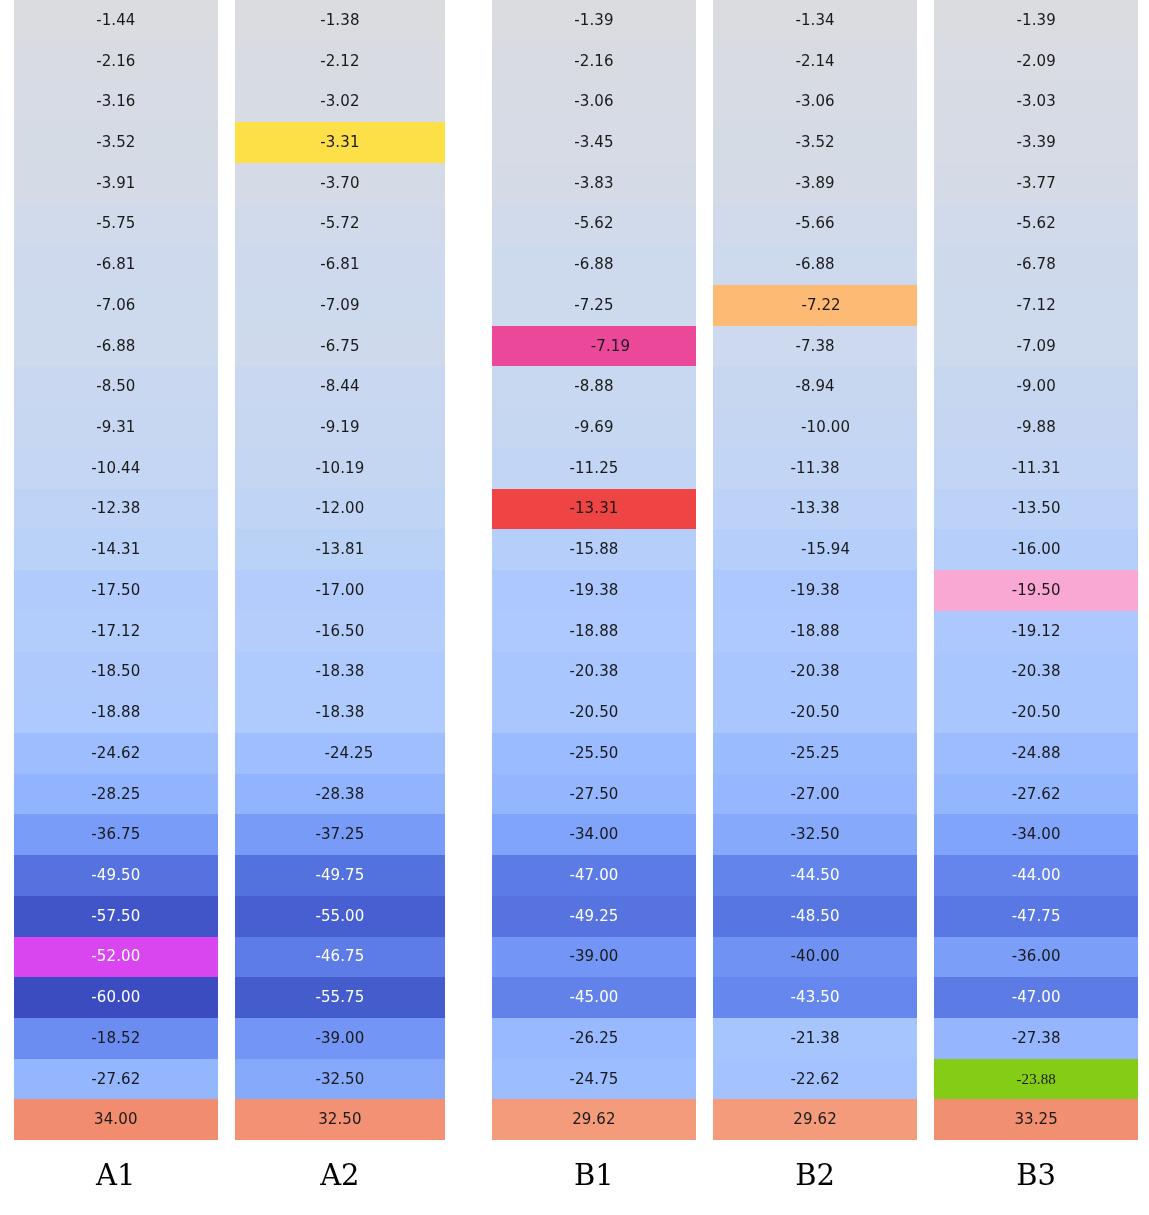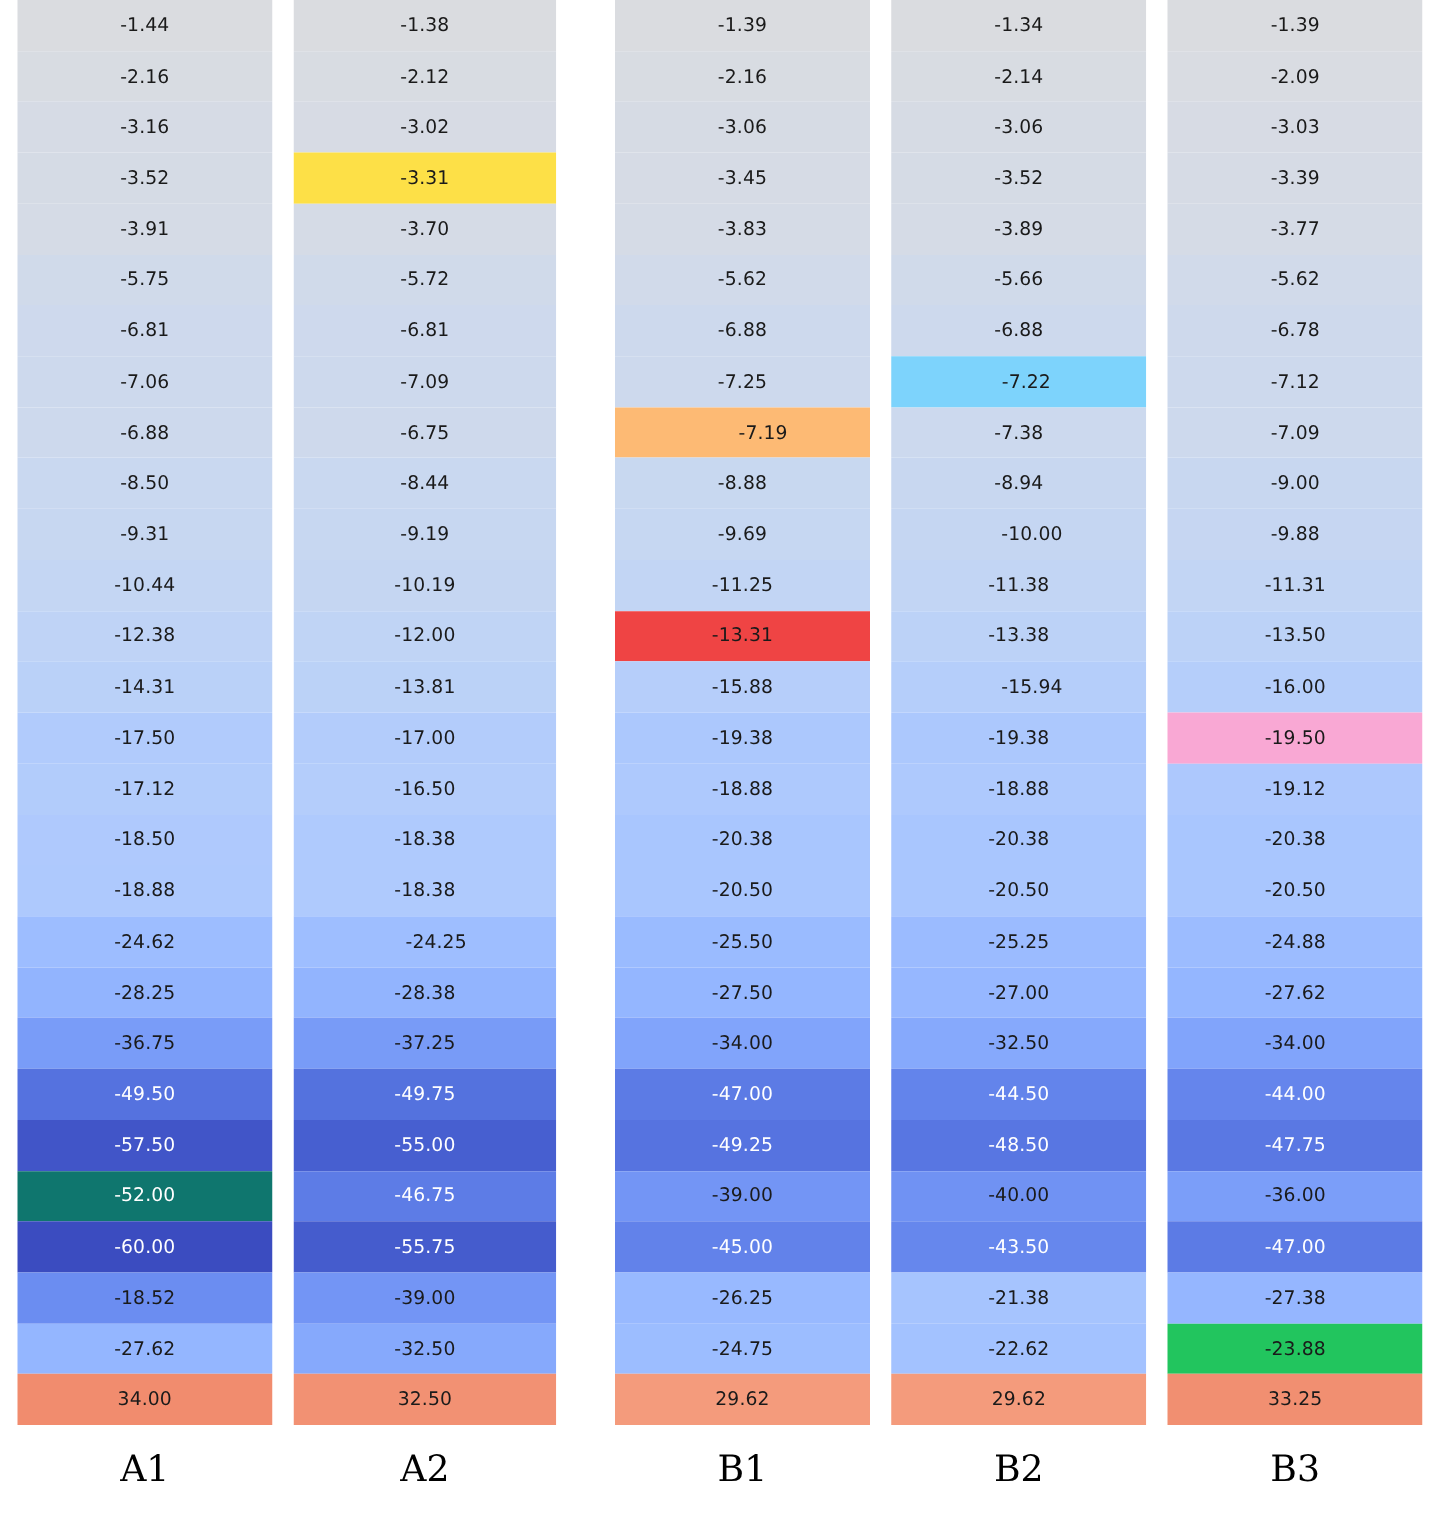--- a/index.html
+++ b/index.html
@@ -103,21 +103,21 @@
           <div class="hm-cell" style="background-color: rgb(186, 209, 248);">-14.31</div>
           <div class="hm-cell" style="background-color: rgb(177, 203, 252);">-17.50</div>
           <div class="hm-cell" style="background-color: rgb(178, 204, 251);">-17.12</div>
           <div class="hm-cell" style="background-color: rgb(175, 201, 253);">-18.50</div>
           <div class="hm-cell" style="background-color: rgb(174, 201, 253);">-18.88</div>
           <div class="hm-cell" style="background-color: rgb(157, 189, 255);">-24.62</div>
           <div class="hm-cell" style="background-color: rgb(146, 180, 254);">-28.25</div>
           <div class="hm-cell" style="background-color: rgb(121, 156, 248);">-36.75</div>
           <div class="hm-cell dark-bg" style="background-color: rgb(85, 114, 223);">-49.50</div>
           <div class="hm-cell dark-bg" style="background-color: rgb(65, 85, 200);">-57.50</div>
-          <div class="hm-cell dark-bg" style="background-color: #0f766e;">-52.00</div>
+          <div class="hm-cell dark-bg" style="background-color: #d946ef;">-52.00</div>
           <div class="hm-cell dark-bg" style="background-color: rgb(59, 76, 192);">-60.00</div>
           <div class="hm-cell" style="background-color: rgb(107, 141, 241);">-18.52</div>
           <div class="hm-cell" style="background-color: rgb(148, 182, 255);">-27.62</div>
           <div class="hm-cell" style="background-color: rgb(241, 140, 110);">34.00</div>
         </div>
       </div>
       <div class="col-gap" style="width: 17px;"></div>
       <div class="hm-col" style="width: 214px;">
         <div class="col-cells">
           <div class="hm-cell" style="background-color: rgb(218, 220, 224);">-1.38</div>
@@ -154,21 +154,21 @@
       <div class="hm-col" style="width: 207px;">
         <div class="col-cells">
           <div class="hm-cell" style="background-color: rgb(218, 220, 224);">-1.39</div>
           <div class="hm-cell" style="background-color: rgb(216, 220, 226);">-2.16</div>
           <div class="hm-cell" style="background-color: rgb(214, 219, 228);">-3.06</div>
           <div class="hm-cell" style="background-color: rgb(214, 219, 229);">-3.45</div>
           <div class="hm-cell" style="background-color: rgb(213, 219, 230);">-3.83</div>
           <div class="hm-cell" style="background-color: rgb(209, 218, 234);">-5.62</div>
           <div class="hm-cell" style="background-color: rgb(205, 217, 237);">-6.88</div>
           <div class="hm-cell" style="background-color: rgb(205, 217, 237);">-7.25</div>
-          <div class="hm-cell" style="background-color: #fdba74; padding-left: 33px;">-7.19</div>
+          <div class="hm-cell" style="background-color: #ec4899; padding-left: 33px;">-7.19</div>
           <div class="hm-cell" style="background-color: rgb(200, 216, 240);">-8.88</div>
           <div class="hm-cell" style="background-color: rgb(198, 215, 242);">-9.69</div>
           <div class="hm-cell" style="background-color: rgb(194, 213, 244);">-11.25</div>
           <div class="hm-cell" style="background-color: #ef4444;">-13.31</div>
           <div class="hm-cell" style="background-color: rgb(182, 206, 250);">-15.88</div>
           <div class="hm-cell" style="background-color: rgb(172, 200, 253);">-19.38</div>
           <div class="hm-cell" style="background-color: rgb(174, 201, 253);">-18.88</div>
           <div class="hm-cell" style="background-color: rgb(169, 198, 254);">-20.38</div>
           <div class="hm-cell" style="background-color: rgb(169, 198, 254);">-20.50</div>
           <div class="hm-cell" style="background-color: rgb(154, 187, 255);">-25.50</div>
@@ -186,21 +186,21 @@
       <div class="col-gap" style="width: 17px;"></div>
       <div class="hm-col" style="width: 208px;">
         <div class="col-cells">
           <div class="hm-cell" style="background-color: rgb(218, 220, 224);">-1.34</div>
           <div class="hm-cell" style="background-color: rgb(216, 220, 226);">-2.14</div>
           <div class="hm-cell" style="background-color: rgb(214, 219, 228);">-3.06</div>
           <div class="hm-cell" style="background-color: rgb(213, 219, 229);">-3.52</div>
           <div class="hm-cell" style="background-color: rgb(213, 219, 230);">-3.89</div>
           <div class="hm-cell" style="background-color: rgb(208, 218, 234);">-5.66</div>
           <div class="hm-cell" style="background-color: rgb(205, 217, 237);">-6.88</div>
-          <div class="hm-cell" style="background-color: #7dd3fc; padding-left: 12px;">-7.22</div>
+          <div class="hm-cell" style="background-color: #fdba74; padding-left: 12px;">-7.22</div>
           <div class="hm-cell" style="background-color: rgb(204, 217, 238);">-7.38</div>
           <div class="hm-cell" style="background-color: rgb(200, 215, 240);">-8.94</div>
           <div class="hm-cell" style="background-color: rgb(197, 214, 242); padding-left: 21px;">-10.00</div>
           <div class="hm-cell" style="background-color: rgb(194, 213, 244);">-11.38</div>
           <div class="hm-cell" style="background-color: rgb(188, 210, 247);">-13.38</div>
           <div class="hm-cell" style="background-color: rgb(181, 206, 250); padding-left: 21px;">-15.94</div>
           <div class="hm-cell" style="background-color: rgb(172, 200, 253);">-19.38</div>
           <div class="hm-cell" style="background-color: rgb(174, 201, 253);">-18.88</div>
           <div class="hm-cell" style="background-color: rgb(169, 198, 254);">-20.38</div>
           <div class="hm-cell" style="background-color: rgb(169, 198, 254);">-20.50</div>
@@ -238,21 +238,21 @@
           <div class="hm-cell" style="background-color: rgb(169, 198, 254);">-20.38</div>
           <div class="hm-cell" style="background-color: rgb(169, 198, 254);">-20.50</div>
           <div class="hm-cell" style="background-color: rgb(156, 188, 255);">-24.88</div>
           <div class="hm-cell" style="background-color: rgb(148, 182, 255);">-27.62</div>
           <div class="hm-cell" style="background-color: rgb(129, 164, 251);">-34.00</div>
           <div class="hm-cell dark-bg" style="background-color: rgb(101, 133, 236);">-44.00</div>
           <div class="hm-cell dark-bg" style="background-color: rgb(90, 120, 227);">-47.75</div>
           <div class="hm-cell" style="background-color: rgb(123, 158, 249); text-align: center;">-36.00</div>
           <div class="hm-cell dark-bg" style="background-color: rgb(92, 123, 229);">-47.00</div>
           <div class="hm-cell" style="background-color: rgb(149, 182, 255);">-27.38</div>
-          <div class="hm-cell" style="background-color: #22c55e;">-23.88</div>
+          <div class="hm-cell" style="background-color: #84cc16; font-family: Liberation Serif, serif;">-23.88</div>
           <div class="hm-cell" style="background-color: rgb(241, 143, 113);">33.25</div>
         </div>
       </div>
       <div class="col-gap" style="width: 11px;"></div>
     </div>
   <div class="labels-area">
       <div class="label-gap" style="width: 14px;"></div>
       <div class="col-label" style="width: 207px;">A1</div>
       <div class="label-gap" style="width: 17px;"></div>
       <div class="col-label" style="width: 214px;">A2</div>

